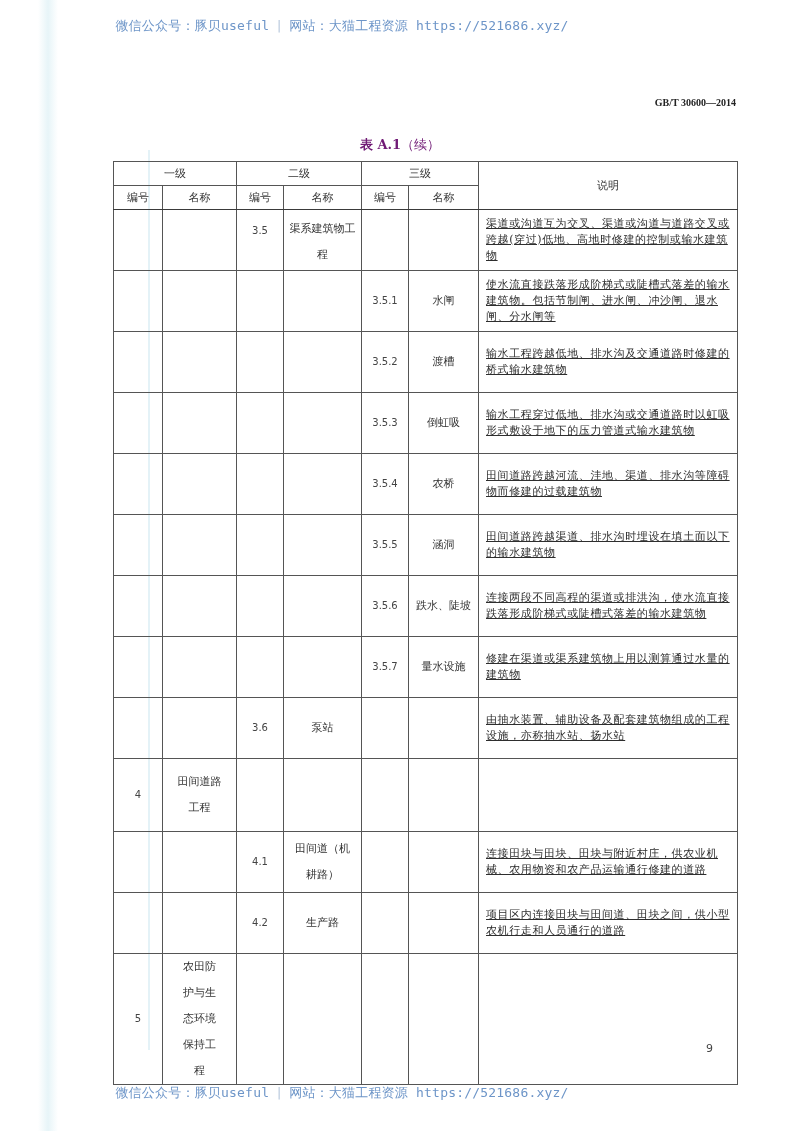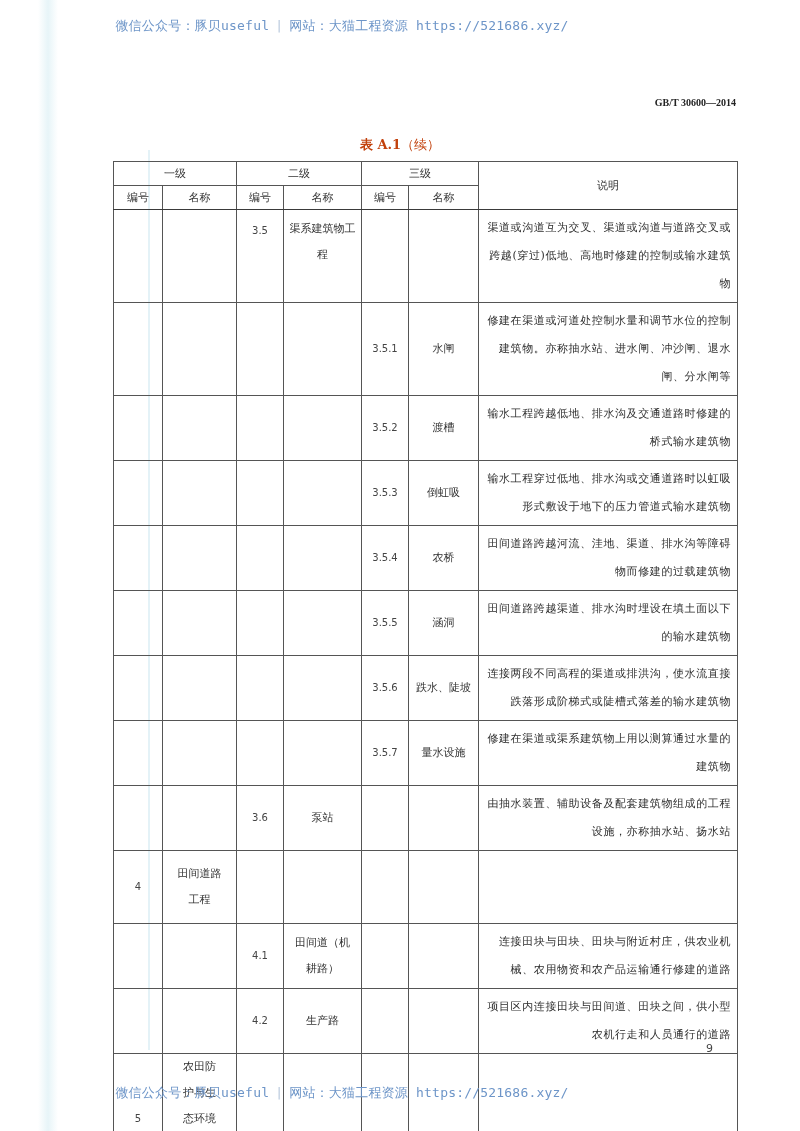--- a/index.html
+++ b/index.html
@@ -25,41 +25,41 @@
   .watermark .sep { color: #b9c9dd; margin: 0 6px; }
   .wm-top { top: 17px; }
   .wm-bottom { top: 1084px; }
   .std-code {
     position: absolute; right: 64px; top: 97px;
     font-family: "Liberation Serif", "DejaVu Serif", serif;
     font-weight: bold; font-size: 10px; color: #222;
   }
   .table-title {
     position: absolute; left: 0; width: 800px; top: 136px; text-align: center;
-    font-size: 13px; font-weight: bold; color: #c2410c;
+    font-size: 13px; font-weight: bold; color: #701a75;
   }
   .table-title .cont { font-weight: normal; }
   table.grid {
     position: absolute; left: 113px; top: 161px;
     border-collapse: collapse; table-layout: fixed;
     border: 1.5px solid #3a3a3a;
   }
   table.grid td, table.grid th {
     border: 1px solid #555;
     padding: 0; font-weight: normal;
     font-size: 11px; color: #333; text-align: center; vertical-align: middle;
     line-height: 18px;
   }
   table.grid thead tr { height: 24px; }
   table.grid thead tr.h2 th { border-bottom: 1.5px solid #3a3a3a; }
   table.grid tbody tr { height: 61px; }
   table.grid td.num { font-family: "DejaVu Sans", "Liberation Sans", sans-serif; font-size: 10px; color: #444; }
   table.grid td.desc {
-    text-align: right; padding: 4px 6px 4px 7px; font-size: 11px; line-height: 28px;
-    letter-spacing: 0.6px; color: #2e2e2e; vertical-align: middle;
+    text-align: left; padding: 4px 6px 4px 7px; font-size: 11px; line-height: 16px;
+    letter-spacing: 0.6px; color: #2e2e2e; vertical-align: middle; text-decoration: underline;
   }
   table.grid td.name { padding: 0 4px; line-height: 26px; }
   .page-num {
     position: absolute; left: 706px; top: 1042px;
     font-family: "DejaVu Sans", "Liberation Sans", sans-serif; font-size: 11px; color: #444;
   }
 </style>
 </head>
 <body>
 
@@ -112,21 +112,21 @@
       <td class="name"></td>
       <td class="desc">渠道或沟道互为交叉、渠道或沟道与道路交叉或跨越(穿过)低地、高地时修建的控制或输水建筑物</td>
     </tr>
     <tr>
       <td class="num"></td>
       <td class="name"></td>
       <td class="num"></td>
       <td class="name"></td>
       <td class="num">3.5.1</td>
       <td class="name">水闸</td>
-      <td class="desc">修建在渠道或河道处控制水量和调节水位的控制建筑物。亦称抽水站、进水闸、冲沙闸、退水闸、分水闸等</td>
+      <td class="desc">使水流直接跌落形成阶梯式或陡槽式落差的输水建筑物。包括节制闸、进水闸、冲沙闸、退水闸、分水闸等</td>
     </tr>
     <tr>
       <td class="num"></td>
       <td class="name"></td>
       <td class="num"></td>
       <td class="name"></td>
       <td class="num">3.5.2</td>
       <td class="name">渡槽</td>
       <td class="desc">输水工程跨越低地、排水沟及交通道路时修建的桥式输水建筑物</td>
     </tr>

